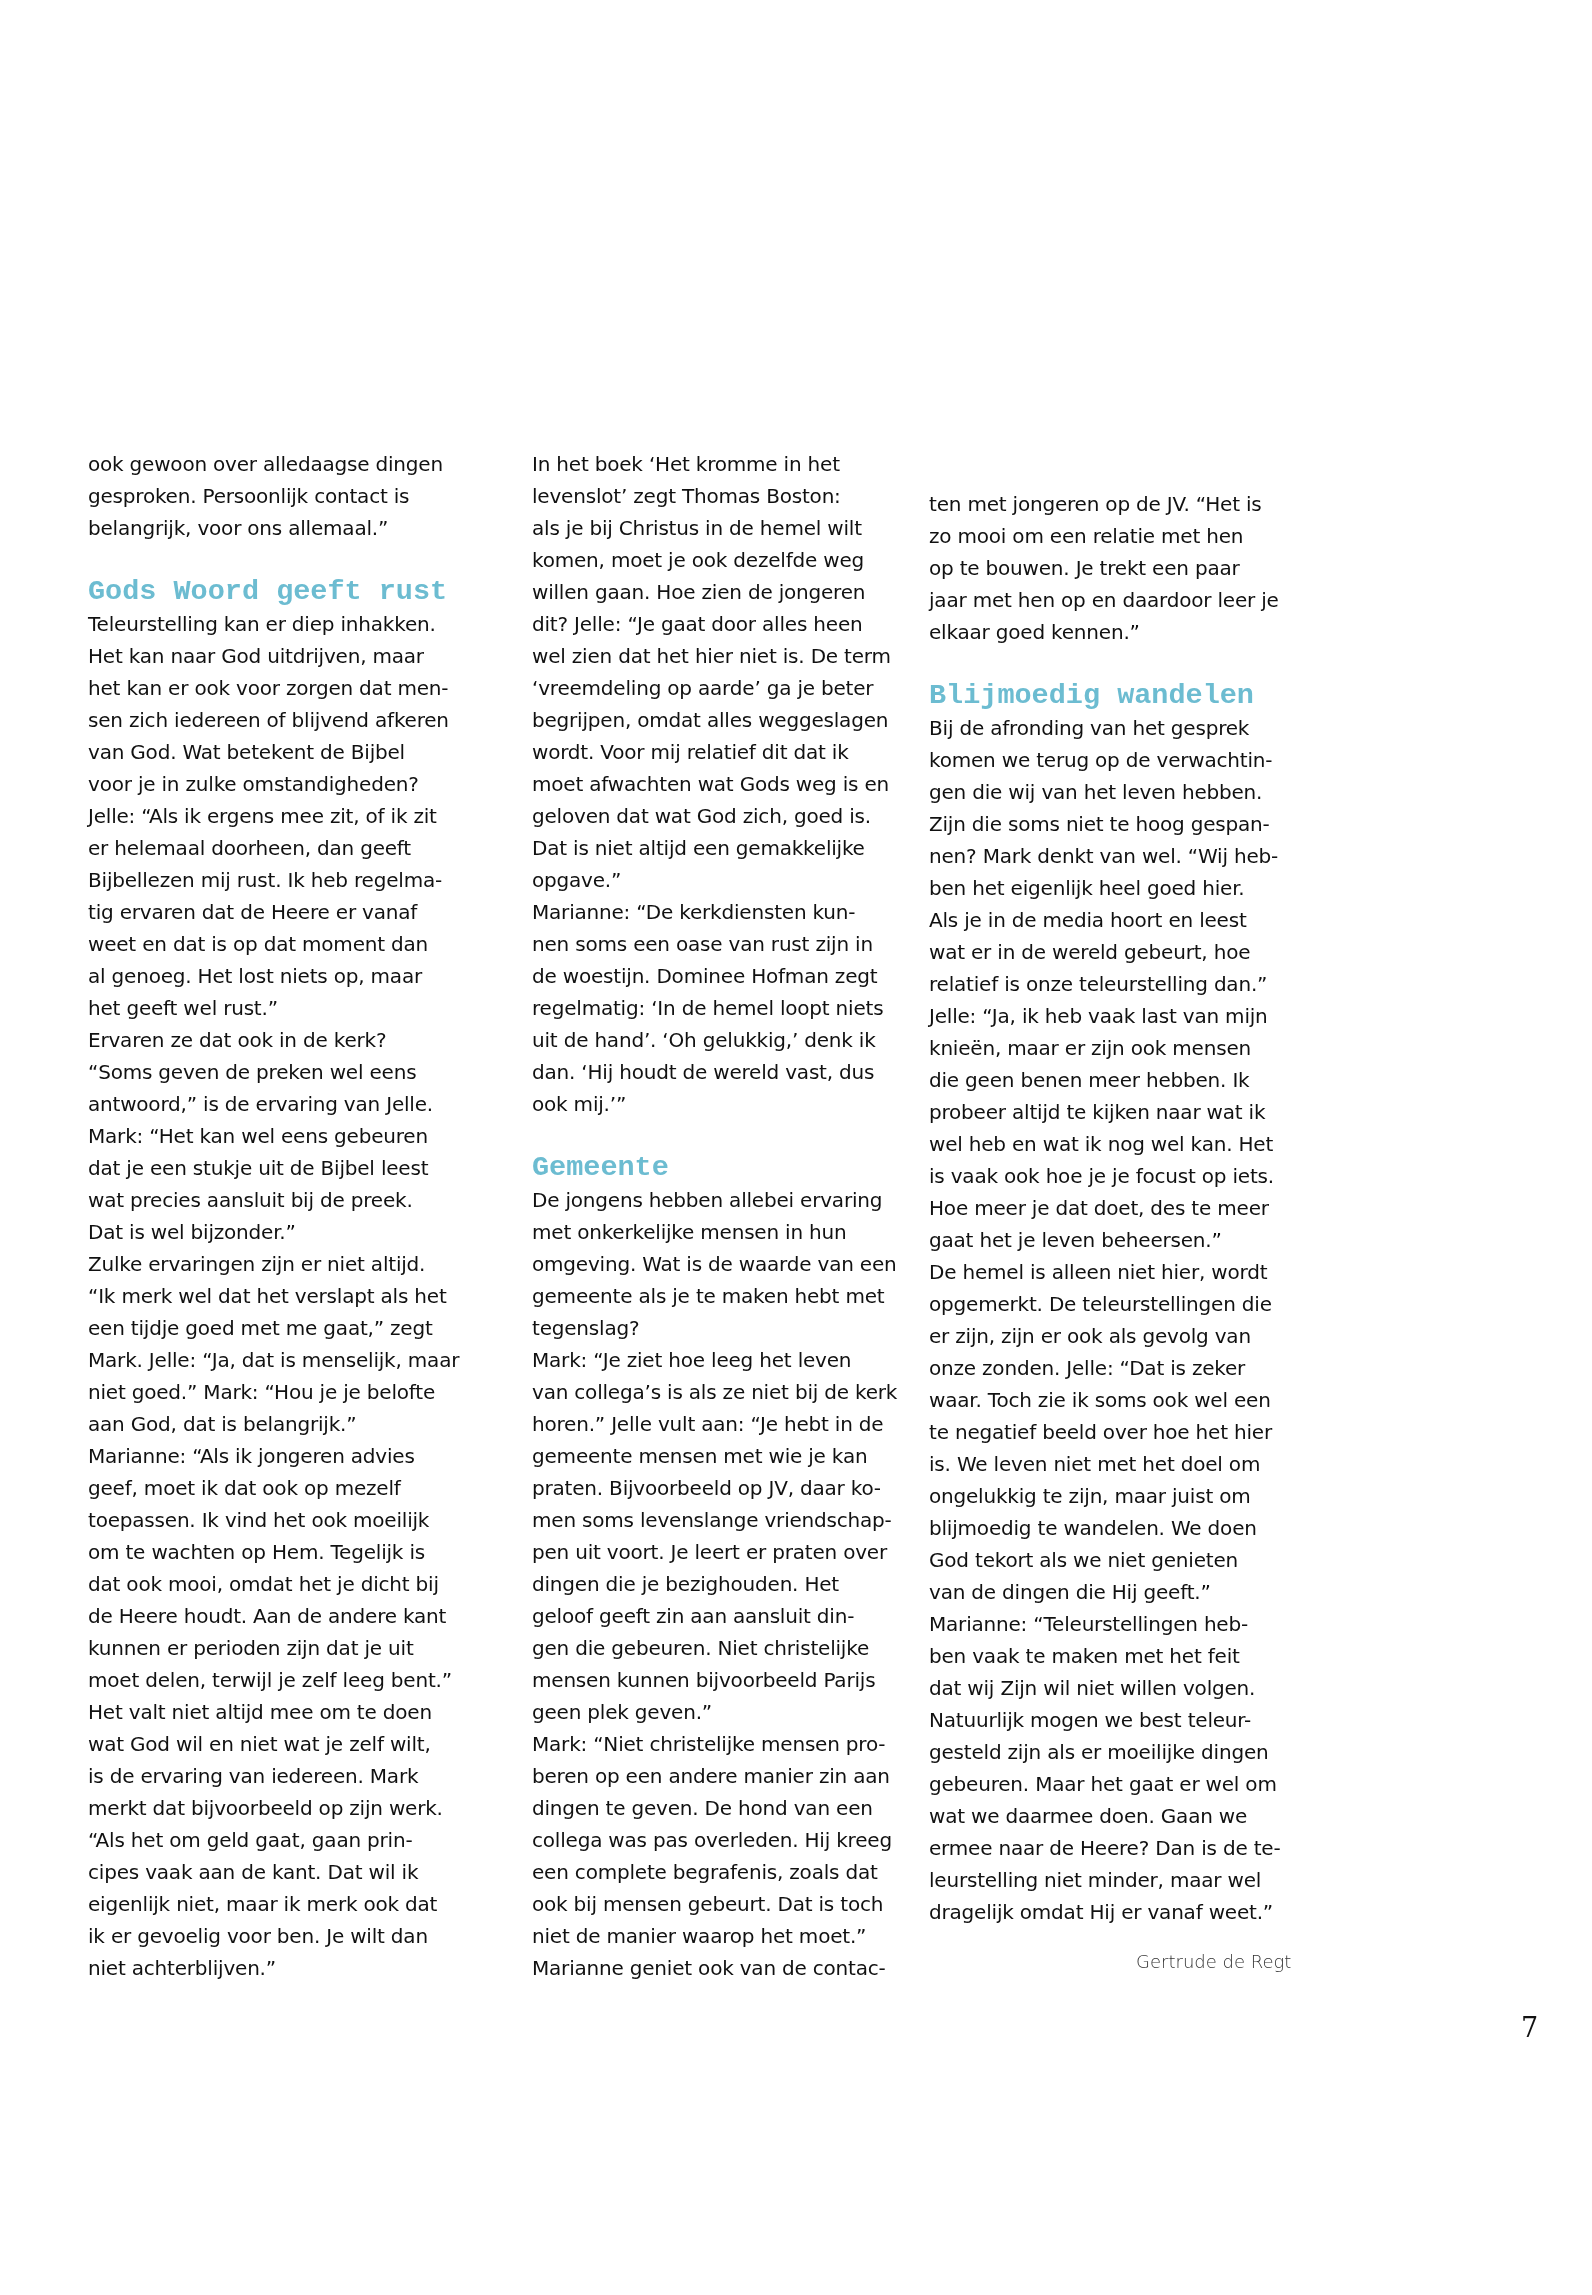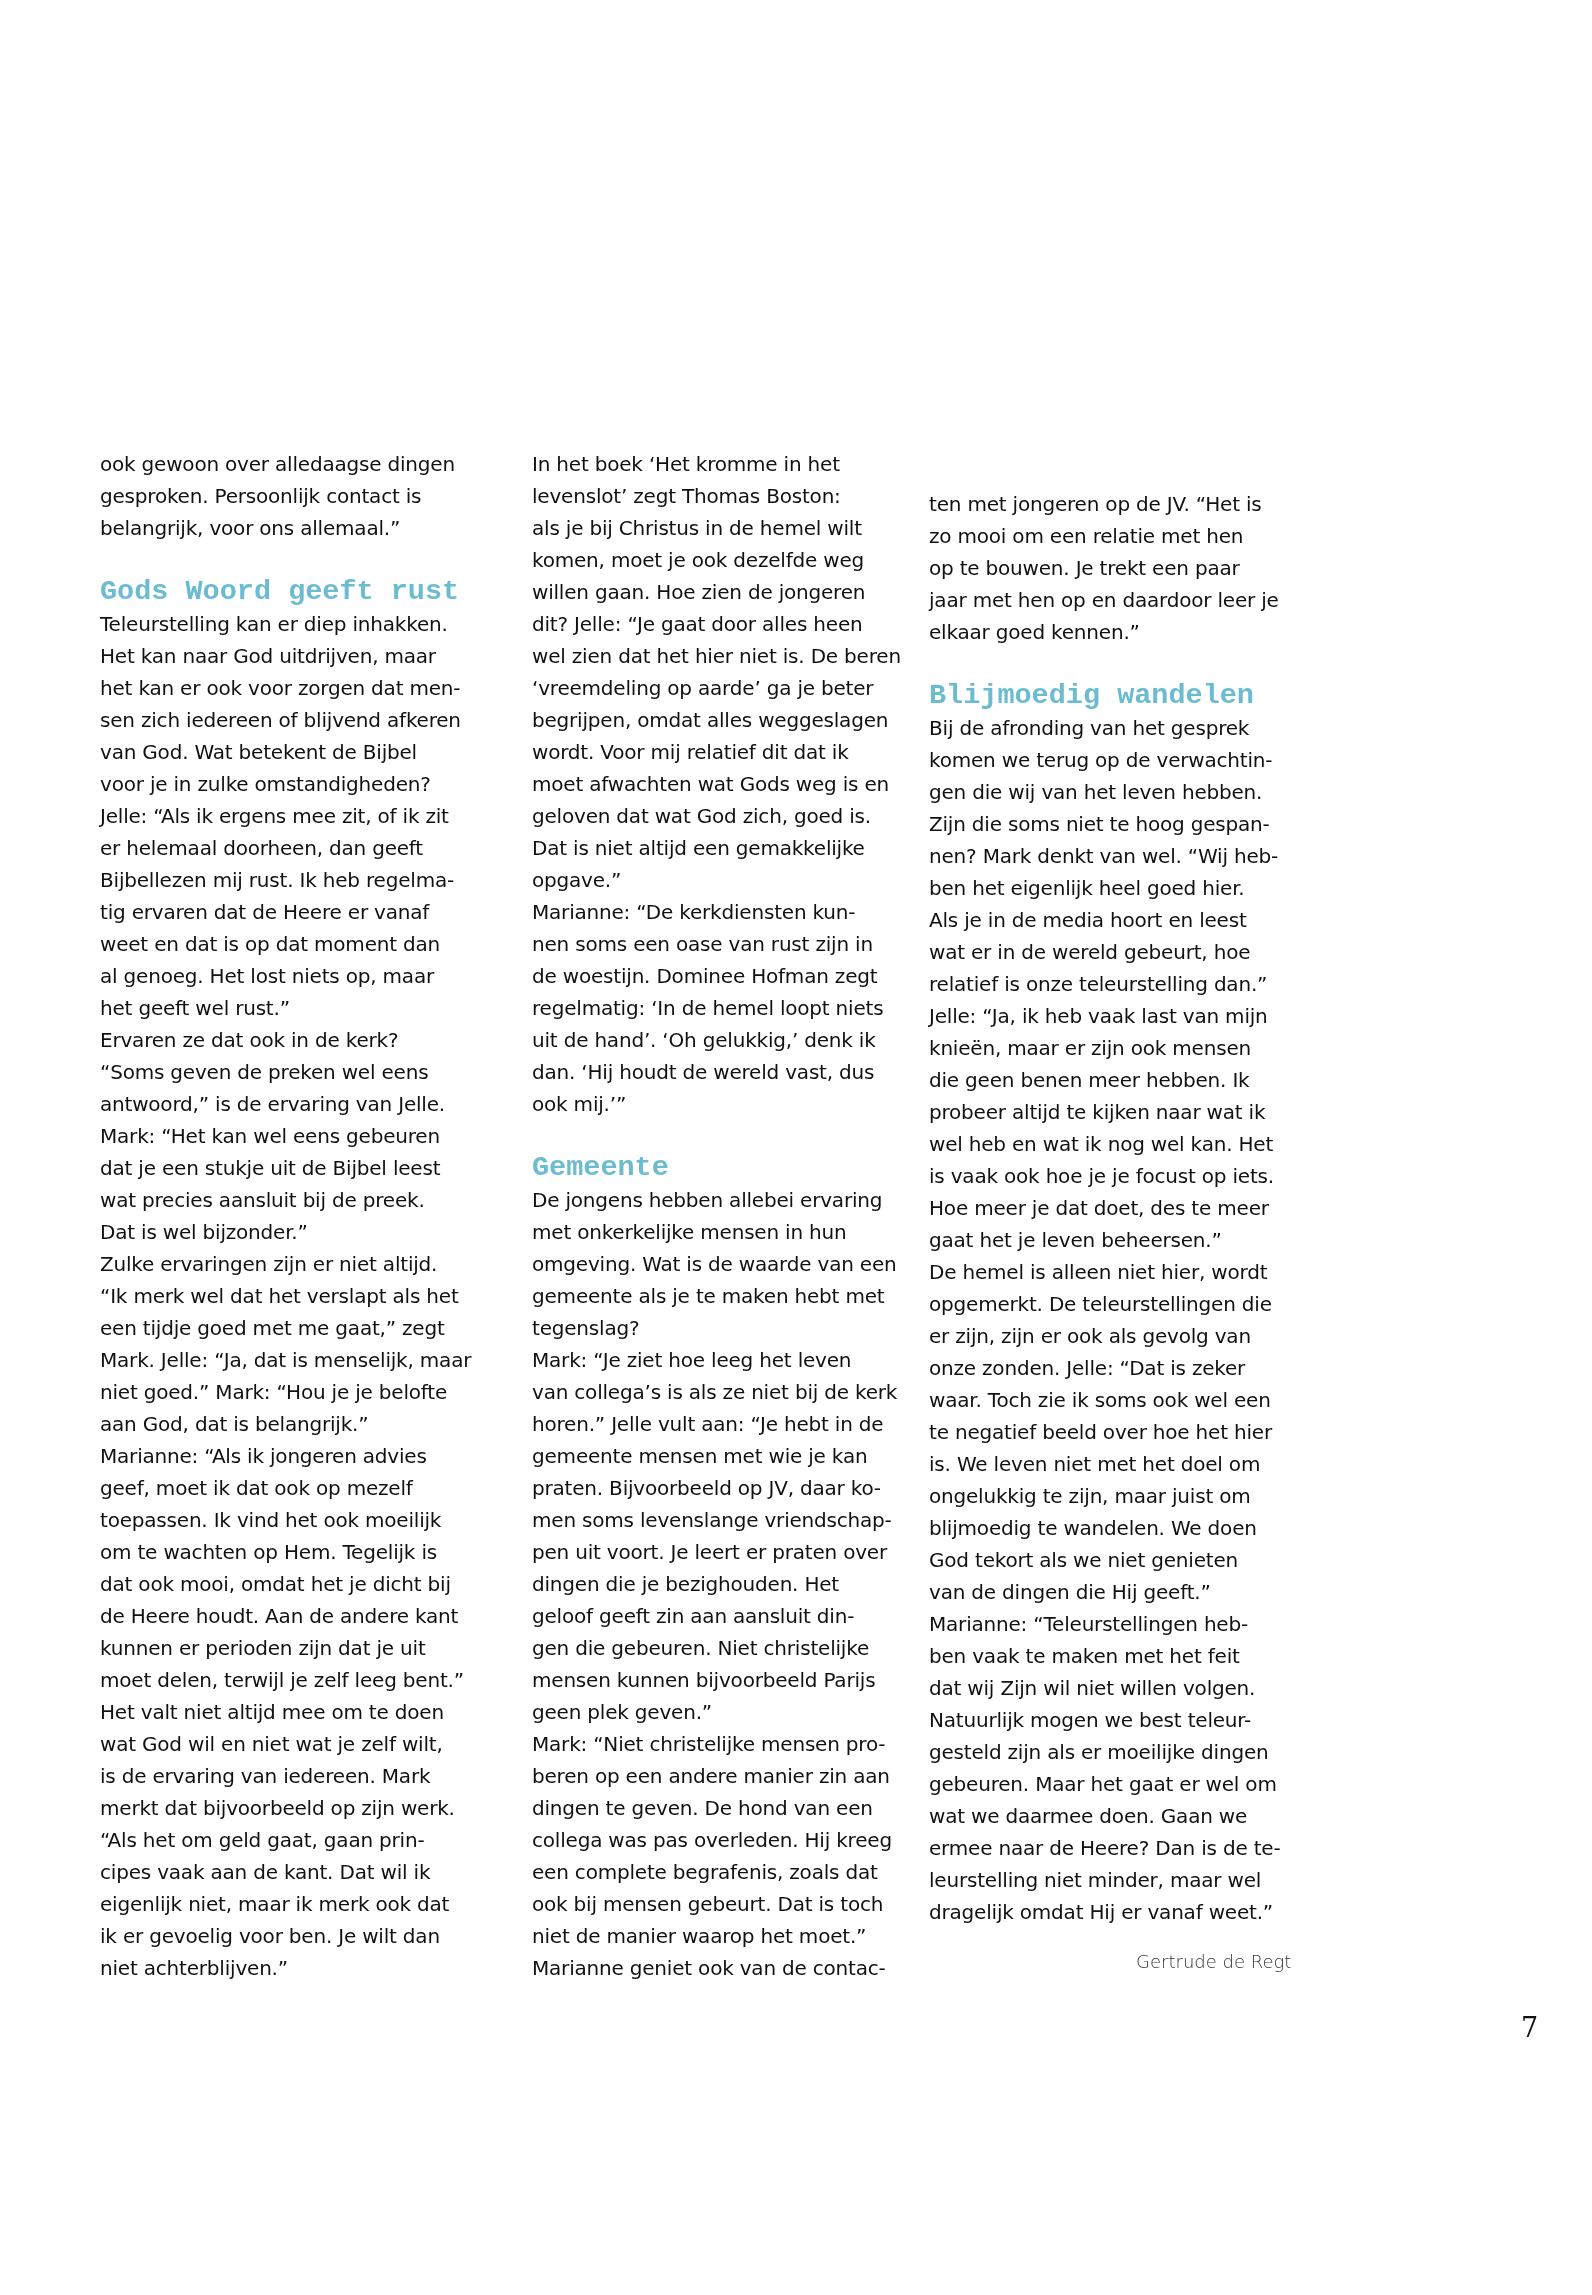--- a/index.html
+++ b/index.html
@@ -8,21 +8,21 @@
       position: absolute;
       top: 448px;
       width: 406px;
       font-family: "DejaVu Sans", "Liberation Sans", sans-serif;
       font-size: 20px;
       line-height: 32px;
       color: #111111;
       white-space: nowrap;
       letter-spacing: -0.2px;
     }
-    .col1 { left: 100px; }
+    .col1 { left: 88px; }
     .col2 { left: 532px; }
     .col3 { left: 929px; margin-top: 40px; }
     .line { display: block; height: 32px; }
     .blank { display: block; height: 32px; }
     .heading {
       display: block;
       height: 32px;
       font-family: Liberation Mono, monospace;
       font-weight: bold;
       font-size: 28.5px;
@@ -105,21 +105,21 @@
     <div class="line">ik er gevoelig voor ben. Je wilt dan</div>
     <div class="line">niet achterblijven.”</div>
   </div>
 <div class="col col2">
     <div class="line">In het boek ‘Het kromme in het</div>
     <div class="line">levenslot’ zegt Thomas Boston:</div>
     <div class="line">als je bij Christus in de hemel wilt</div>
     <div class="line">komen, moet je ook dezelfde weg</div>
     <div class="line">willen gaan. Hoe zien de jongeren</div>
     <div class="line">dit? Jelle: “Je gaat door alles heen</div>
-    <div class="line">wel zien dat het hier niet is. De beren</div>
+    <div class="line">wel zien dat het hier niet is. De term</div>
     <div class="line">‘vreemdeling op aarde’ ga je beter</div>
     <div class="line">begrijpen, omdat alles weggeslagen</div>
     <div class="line">wordt. Voor mij relatief dit dat ik</div>
     <div class="line">moet afwachten wat Gods weg is en</div>
     <div class="line">geloven dat wat God zich, goed is.</div>
     <div class="line">Dat is niet altijd een gemakkelijke</div>
     <div class="line">opgave.”</div>
     <div class="line">Marianne: “De kerkdiensten kun-</div>
     <div class="line">nen soms een oase van rust zijn in</div>
     <div class="line">de woestijn. Dominee Hofman zegt</div>

